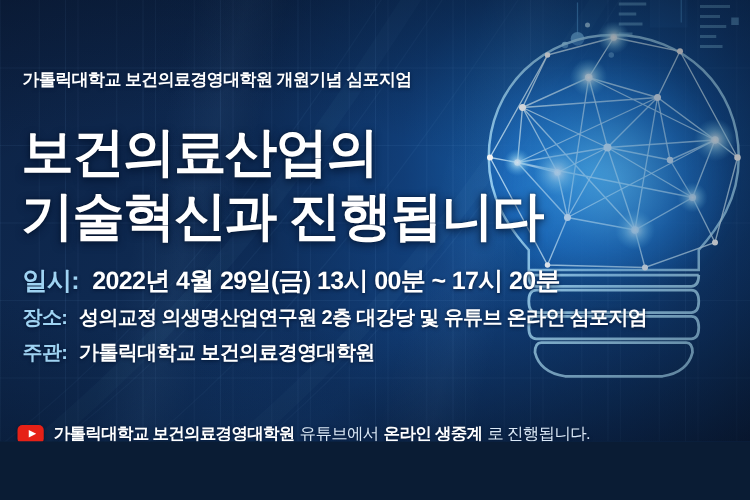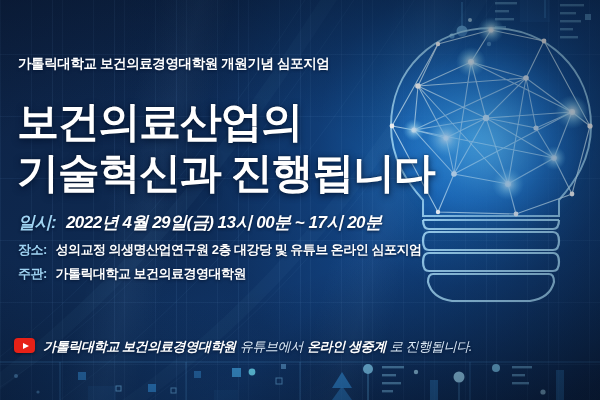--- a/index.html
+++ b/index.html
@@ -3,21 +3,21 @@
 <meta charset="utf-8">
 <title>Symposium Poster</title>
 <style>
   html,body{margin:0;padding:0;}
   body{
     width:600px;height:400px;overflow:hidden;
     font-family:"Liberation Sans","DejaVu Sans",sans-serif;
     background:#0a1c34;
   }
   .poster{
-    position:relative;width:600px;height:400px;overflow:hidden;
+    position:relative;width:600px;height:353px;overflow:hidden;
     background:
       radial-gradient(circle at 78% 34%, rgba(26,110,190,.95) 0%, rgba(17,72,140,.55) 28%, rgba(10,40,84,.25) 52%, rgba(8,26,56,0) 70%),
       linear-gradient(135deg,#0d2244 0%,#0e2a52 38%,#123a70 62%,#0c203f 100%),
       #0b1d39;
   }
   
   .grid{
     position:absolute;inset:0;
     background-image:
       linear-gradient(to right, rgba(120,175,235,.09) 1px, transparent 1px),
@@ -61,29 +61,29 @@
   .title{
     position:absolute;left:17px;top:96px;
     font-size:42px;font-weight:bold;color:#ffffff;line-height:1.22;
     letter-spacing:-1.3px;
     text-shadow:0 2px 7px rgba(2,18,45,.9), 0 0 2px rgba(0,0,0,.5);
     white-space:nowrap;
   }
   .title .l2{display:block;}
   .info{position:absolute;left:18px;top:214px;}
   .info .row{
-    font-size:13px;line-height:1.1;margin-bottom:10px;white-space:nowrap;
+    font-size:16px;line-height:1.1;margin-bottom:10px;white-space:nowrap;
     text-shadow:0 1px 3px rgba(0,18,45,.9);
   }
   .info .lbl{color:#9fd3f2;font-weight:bold;letter-spacing:-.5px;}
   .info .val{color:#ffffff;font-weight:bold;letter-spacing:-.5px;}
-  .info .row.r1{font-size:17px;font-style:italic;}
+  .info .row.r1{font-size:20px;}
   .footer{
     position:absolute;left:14px;top:338px;
-    display:flex;gap:8px;white-space:nowrap;font-style:italic;
+    display:flex;align-items:center;gap:8px;white-space:nowrap;
   }
   .ytbadge{
     width:21px;height:15px;border-radius:4px;background:#e62117;
     display:inline-flex;align-items:center;justify-content:center;
     box-shadow:0 1px 3px rgba(0,0,0,.45);flex:0 0 auto;
   }
   .ytbadge .tri{
     width:0;height:0;border-left:6px solid #fff;
     border-top:3.7px solid transparent;border-bottom:3.7px solid transparent;
     margin-left:2px;

